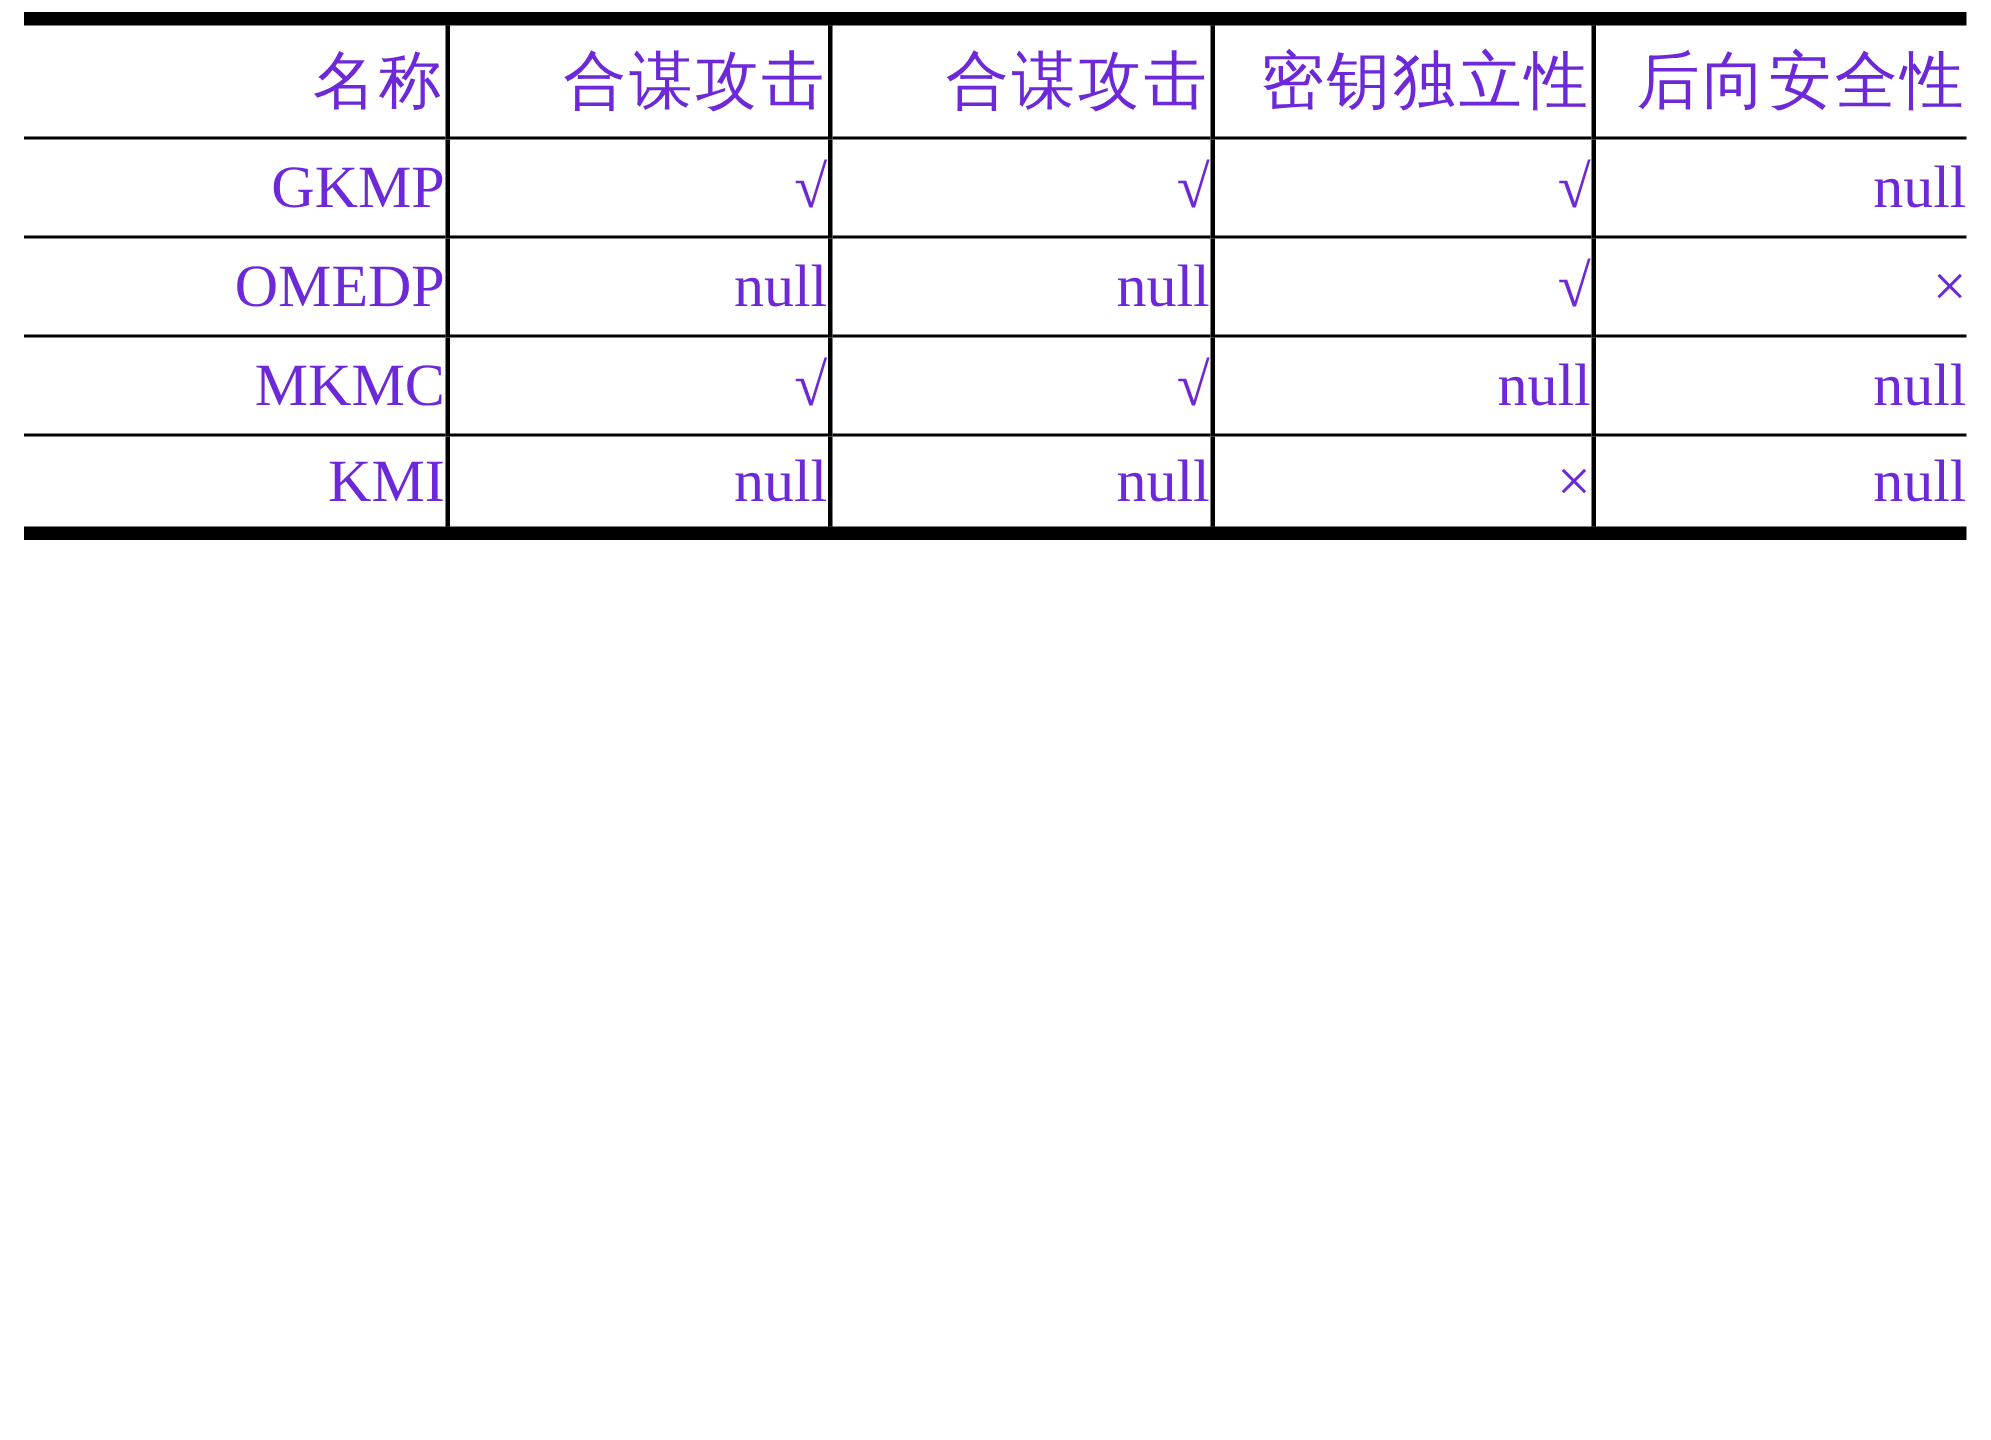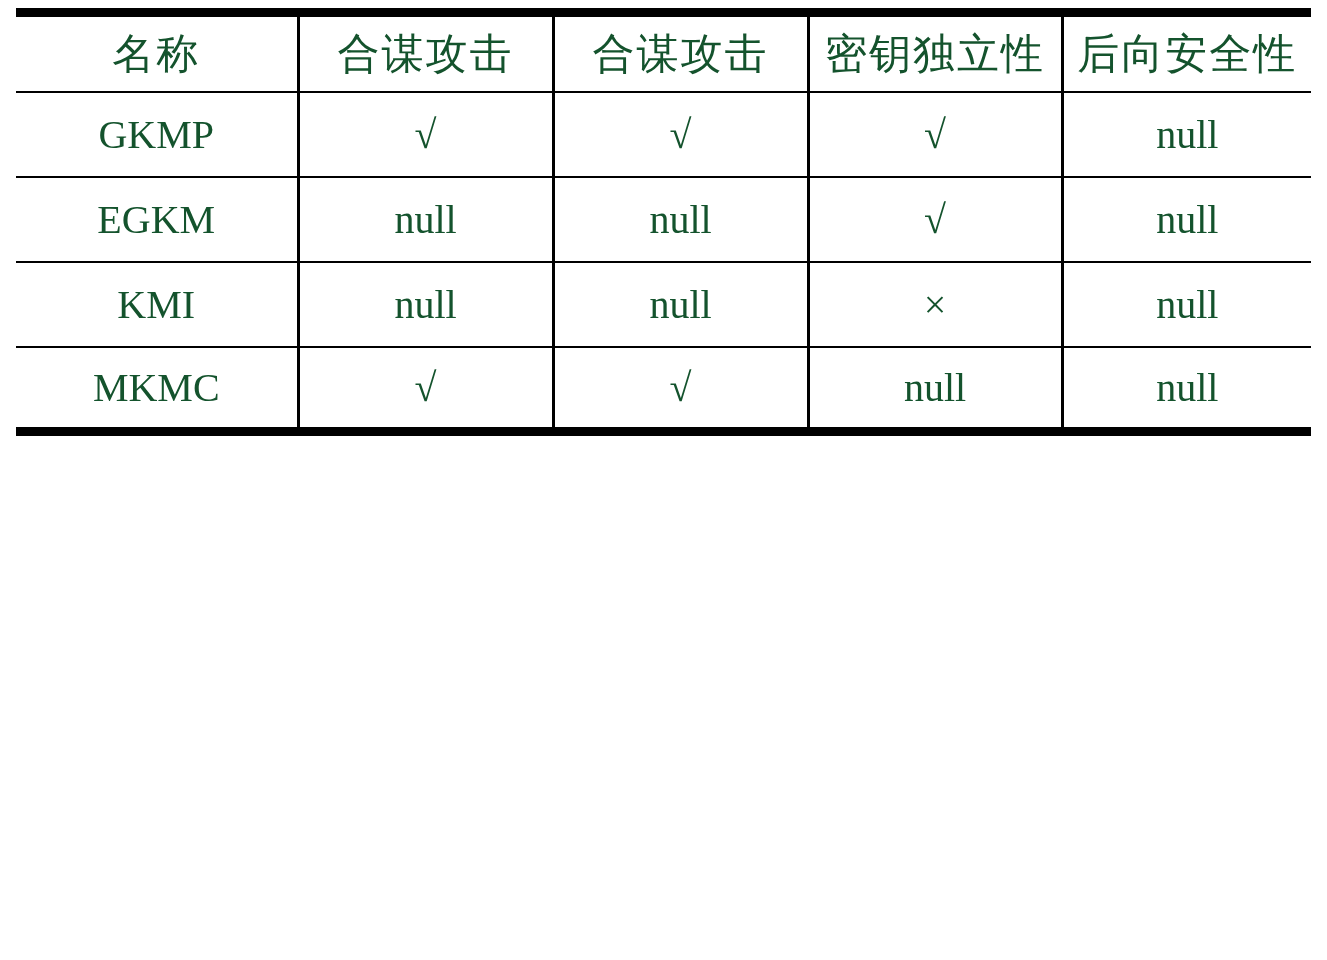--- a/index.html
+++ b/index.html
@@ -22,34 +22,34 @@
     table-layout: fixed;
     border-top: 9px solid #000000;
     border-bottom: 9px solid #000000;
   }
   .paper-table th,
   .paper-table td {
     border-left: 3px solid #000000;
     border-right: 3px solid #000000;
     border-top: 2px solid #000000;
     border-bottom: 2px solid #000000;
-    text-align: center;
+    text-align: right;
     vertical-align: middle;
-    color: #14532d;
+    color: #6d28d9;
     padding: 0;
     overflow: hidden;
     white-space: nowrap;
   }
   .paper-table th:first-child,
   .paper-table td:first-child { border-left: none; }
   .paper-table th:last-child,
   .paper-table td:last-child { border-right: none; }
 
   .paper-table thead tr { height: 79px; }
-  .paper-table tbody tr { height: 85px; }
+  .paper-table tbody tr { height: 66px; }
 
   .paper-table th {
     font-family: "Liberation Sans", "DejaVu Sans", sans-serif;
     font-size: 42px;
     font-weight: normal;
     letter-spacing: 2px;
   }
   .paper-table td {
     font-family: "Liberation Serif", "DejaVu Serif", serif;
     font-size: 40px;
@@ -78,34 +78,34 @@
   </thead>
   <tbody>
     <tr>
       <td>GKMP</td>
       <td>√</td>
       <td>√</td>
       <td>√</td>
       <td>null</td>
     </tr>
     <tr>
-      <td>EGKM</td>
+      <td>OMEDP</td>
       <td>null</td>
       <td>null</td>
       <td>√</td>
+      <td>×</td>
+    </tr>
+    <tr>
+      <td>MKMC</td>
+      <td>√</td>
+      <td>√</td>
+      <td>null</td>
       <td>null</td>
     </tr>
     <tr>
       <td>KMI</td>
       <td>null</td>
       <td>null</td>
       <td>×</td>
       <td>null</td>
     </tr>
-    <tr>
-      <td>MKMC</td>
-      <td>√</td>
-      <td>√</td>
-      <td>null</td>
-      <td>null</td>
-    </tr>
   </tbody>
 </table>
 
 </body></html>

